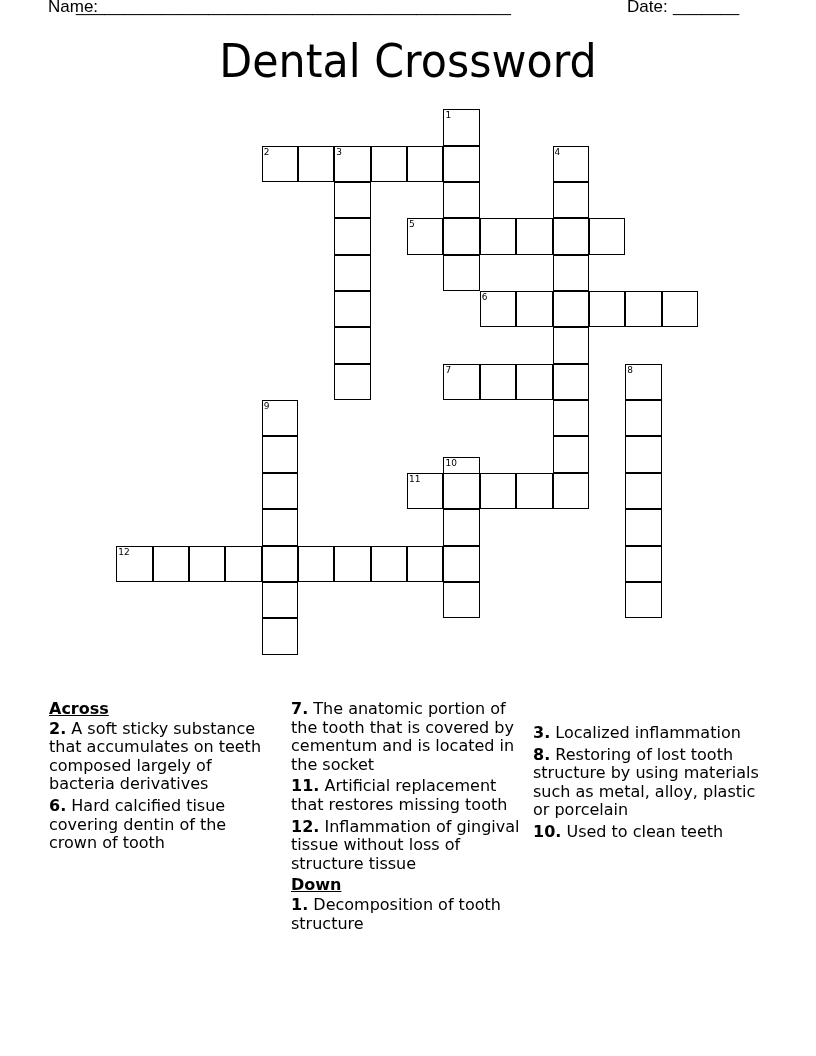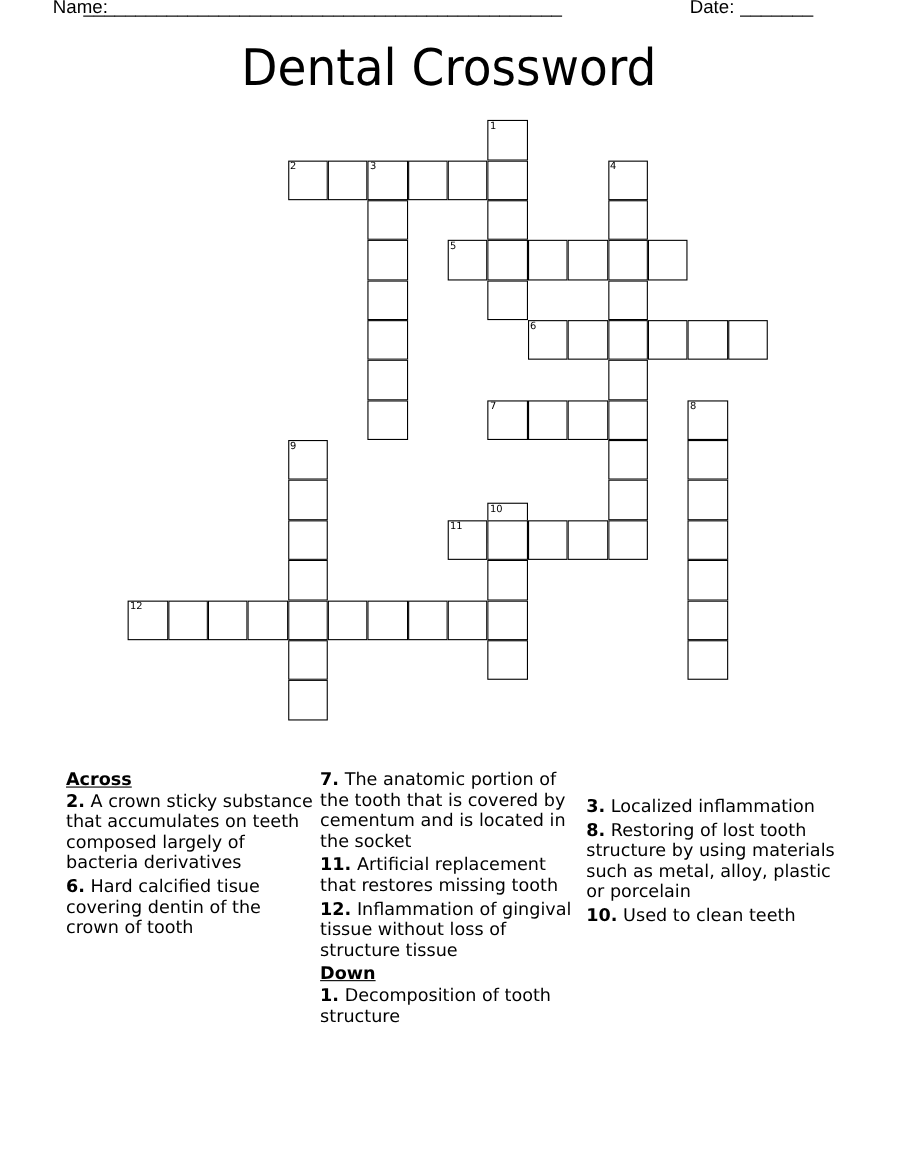--- a/index.html
+++ b/index.html
@@ -20,21 +20,21 @@
     .grid { position: absolute; left: 0; top: 0; width: 816px; height: 700px; }
     .cell {
       position: absolute; width: 36.4px; height: 36.4px; box-sizing: border-box;
       border: 1.6px solid #000; background: #fff; margin-left: -0.8px; margin-top: -0.8px;
     }
     .cell .num {
       position: absolute; left: 1px; top: 0px;
       font-family: "DejaVu Sans", sans-serif; font-size: 9px; line-height: 10px;
     }
     .clues { position: absolute; top: 700px; font-family: "DejaVu Sans", sans-serif; font-size: 16px; line-height: 18.6px; }
-    .col1 { left: 60px; width: 230px; }
+    .col1 { left: 49px; width: 230px; }
     .col2 { left: 291px; width: 236px; }
     .col3 { left: 533px; width: 240px; margin-top: 24px; }
     .heading { font-weight: bold; text-decoration: underline; margin-bottom: 1px; }
     .clue { margin-bottom: 3px; }
     .clue .cnum { font-weight: bold; }
   </style>
 </head>
 <body>
 
 <div class="header-line">
@@ -136,21 +136,21 @@
     <div class="cell" style="left: 189.72px; top: 546.32px;"></div>
     <div class="cell" style="left: 226.08px; top: 546.32px;"></div>
     <div class="cell" style="left: 298.8px; top: 546.32px;"></div>
     <div class="cell" style="left: 335.16px; top: 546.32px;"></div>
     <div class="cell" style="left: 371.52px; top: 546.32px;"></div>
     <div class="cell" style="left: 407.88px; top: 546.32px;"></div>
   </div>
 
 <div class="clues col1">
   <div class="heading">Across</div>
-  <div class="clue"><span class="cnum">2.</span> <span>A crown sticky substance that accumulates on teeth composed largely of bacteria derivatives</span></div>
+  <div class="clue"><span class="cnum">2.</span> <span>A soft sticky substance that accumulates on teeth composed largely of bacteria derivatives</span></div>
   <div class="clue"><span class="cnum">6.</span> <span>Hard calcified tisue covering dentin of the crown of tooth</span></div>
 </div>
 
 <div class="clues col2">
   <div class="clue"><span class="cnum">7.</span> <span>The anatomic portion of the tooth that is covered by cementum and is located in the socket</span></div>
   <div class="clue"><span class="cnum">11.</span> <span>Artificial replacement that restores missing tooth</span></div>
   <div class="clue"><span class="cnum">12.</span> <span>Inflammation of gingival tissue without loss of structure tissue</span></div>
   <div class="heading">Down</div>
   <div class="clue"><span class="cnum">1.</span> <span>Decomposition of tooth structure</span></div>
 </div>

